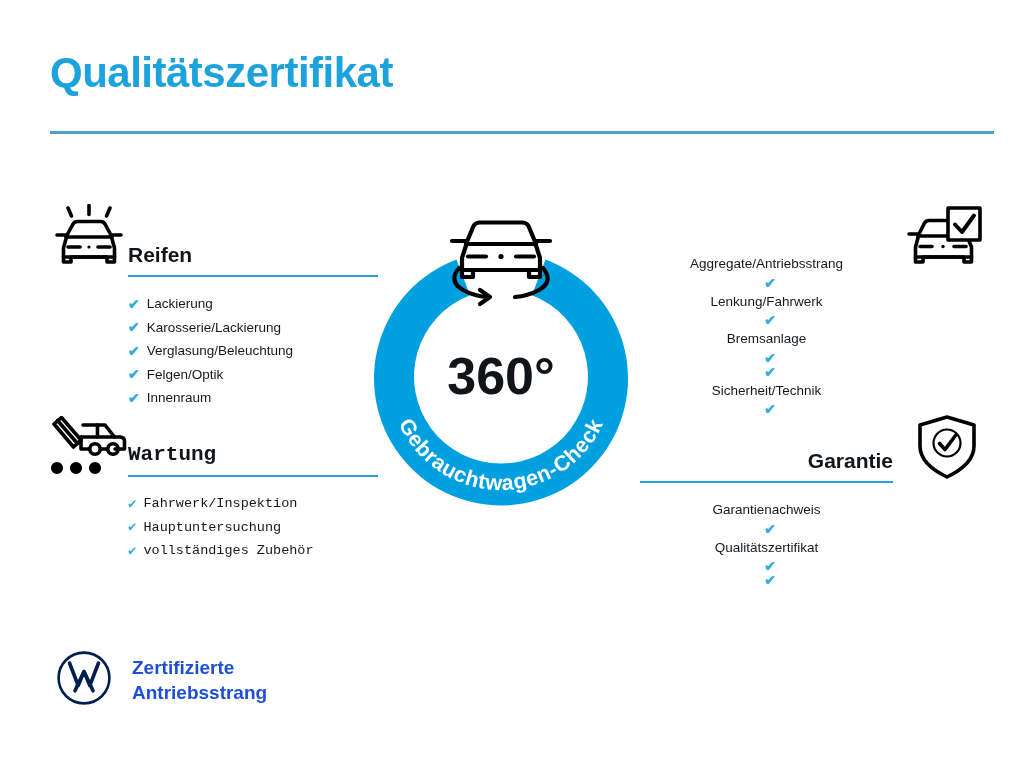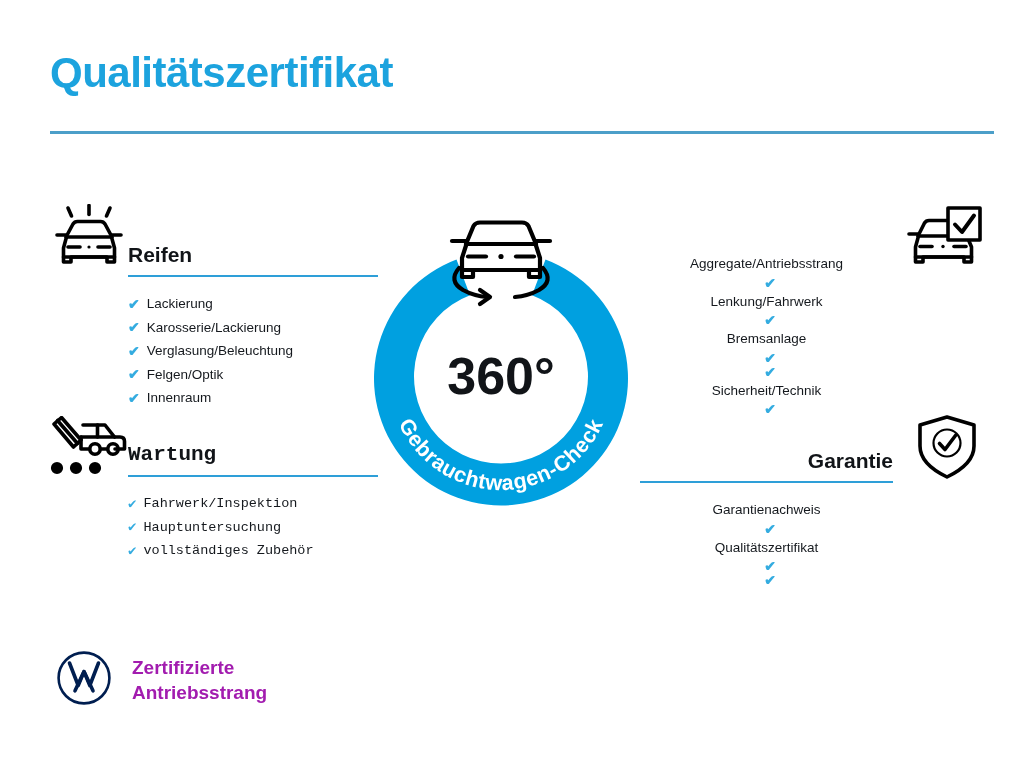--- a/index.html
+++ b/index.html
@@ -135,21 +135,21 @@
     width: 56px;
     height: 56px;
   }
 
   #vw-wordmark {
     position: absolute;
     left: 132px;
     top: 655px;
     font-size: 19px;
     font-weight: bold;
-    color: #a21caf;
+    color: #1d4ed8;
     line-height: 25px;
     white-space: nowrap;
   }
 </style>
 </head>
 <body>
 
 <div id="page">
 
   <div class="page-title">Qualitätszertifikat</div>

